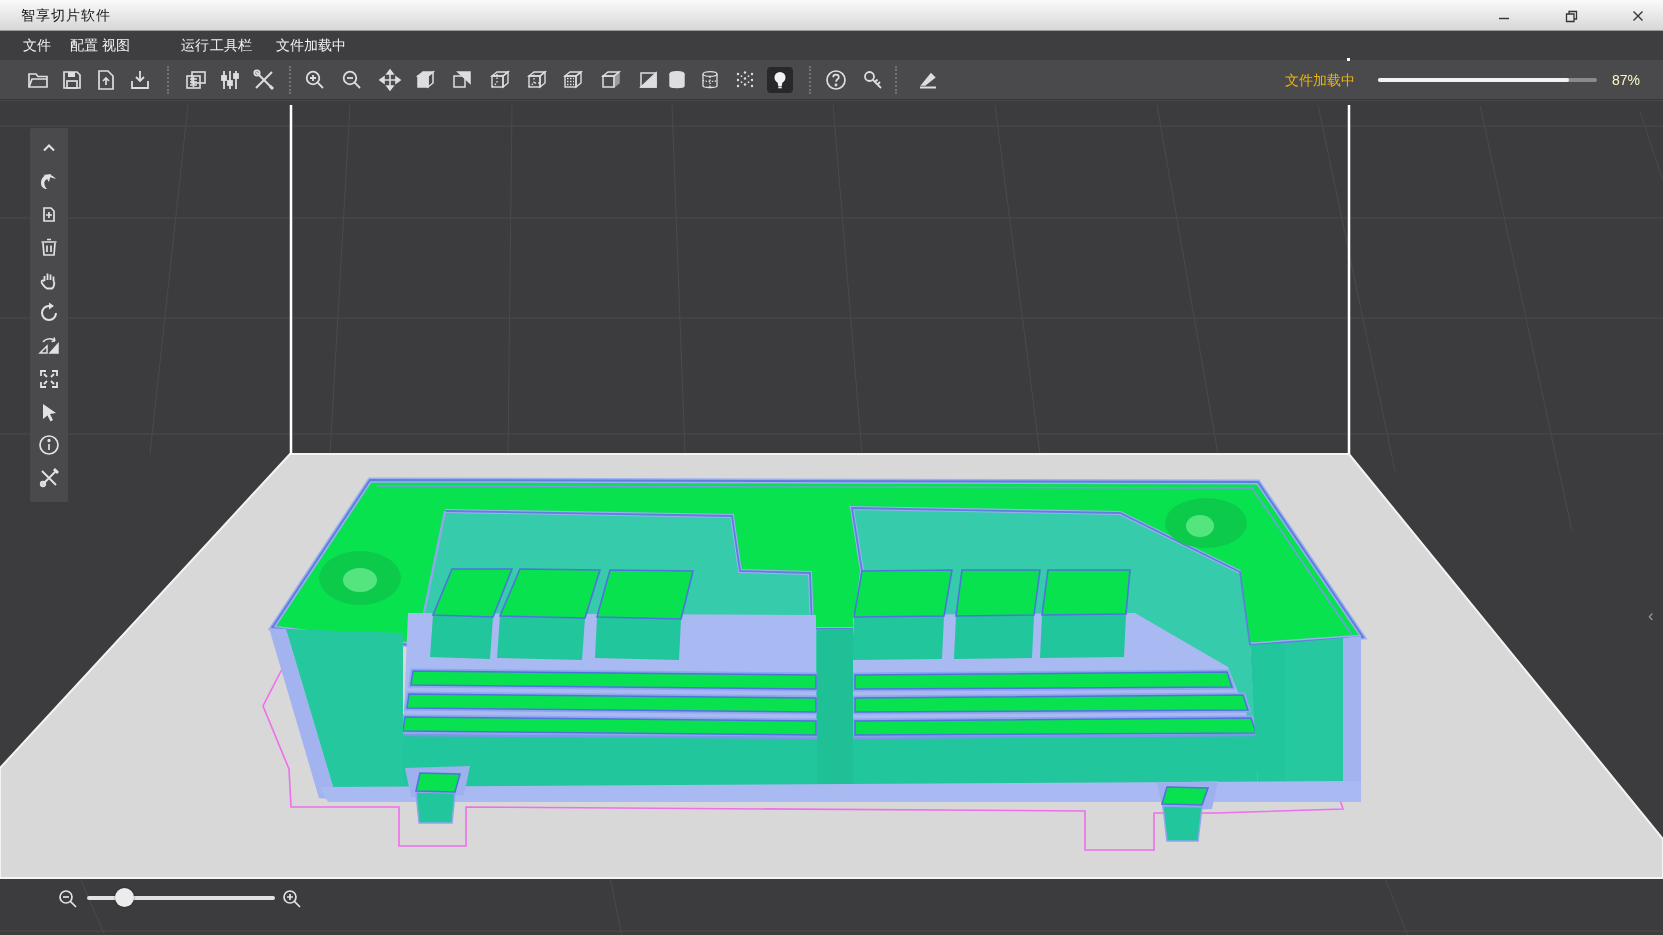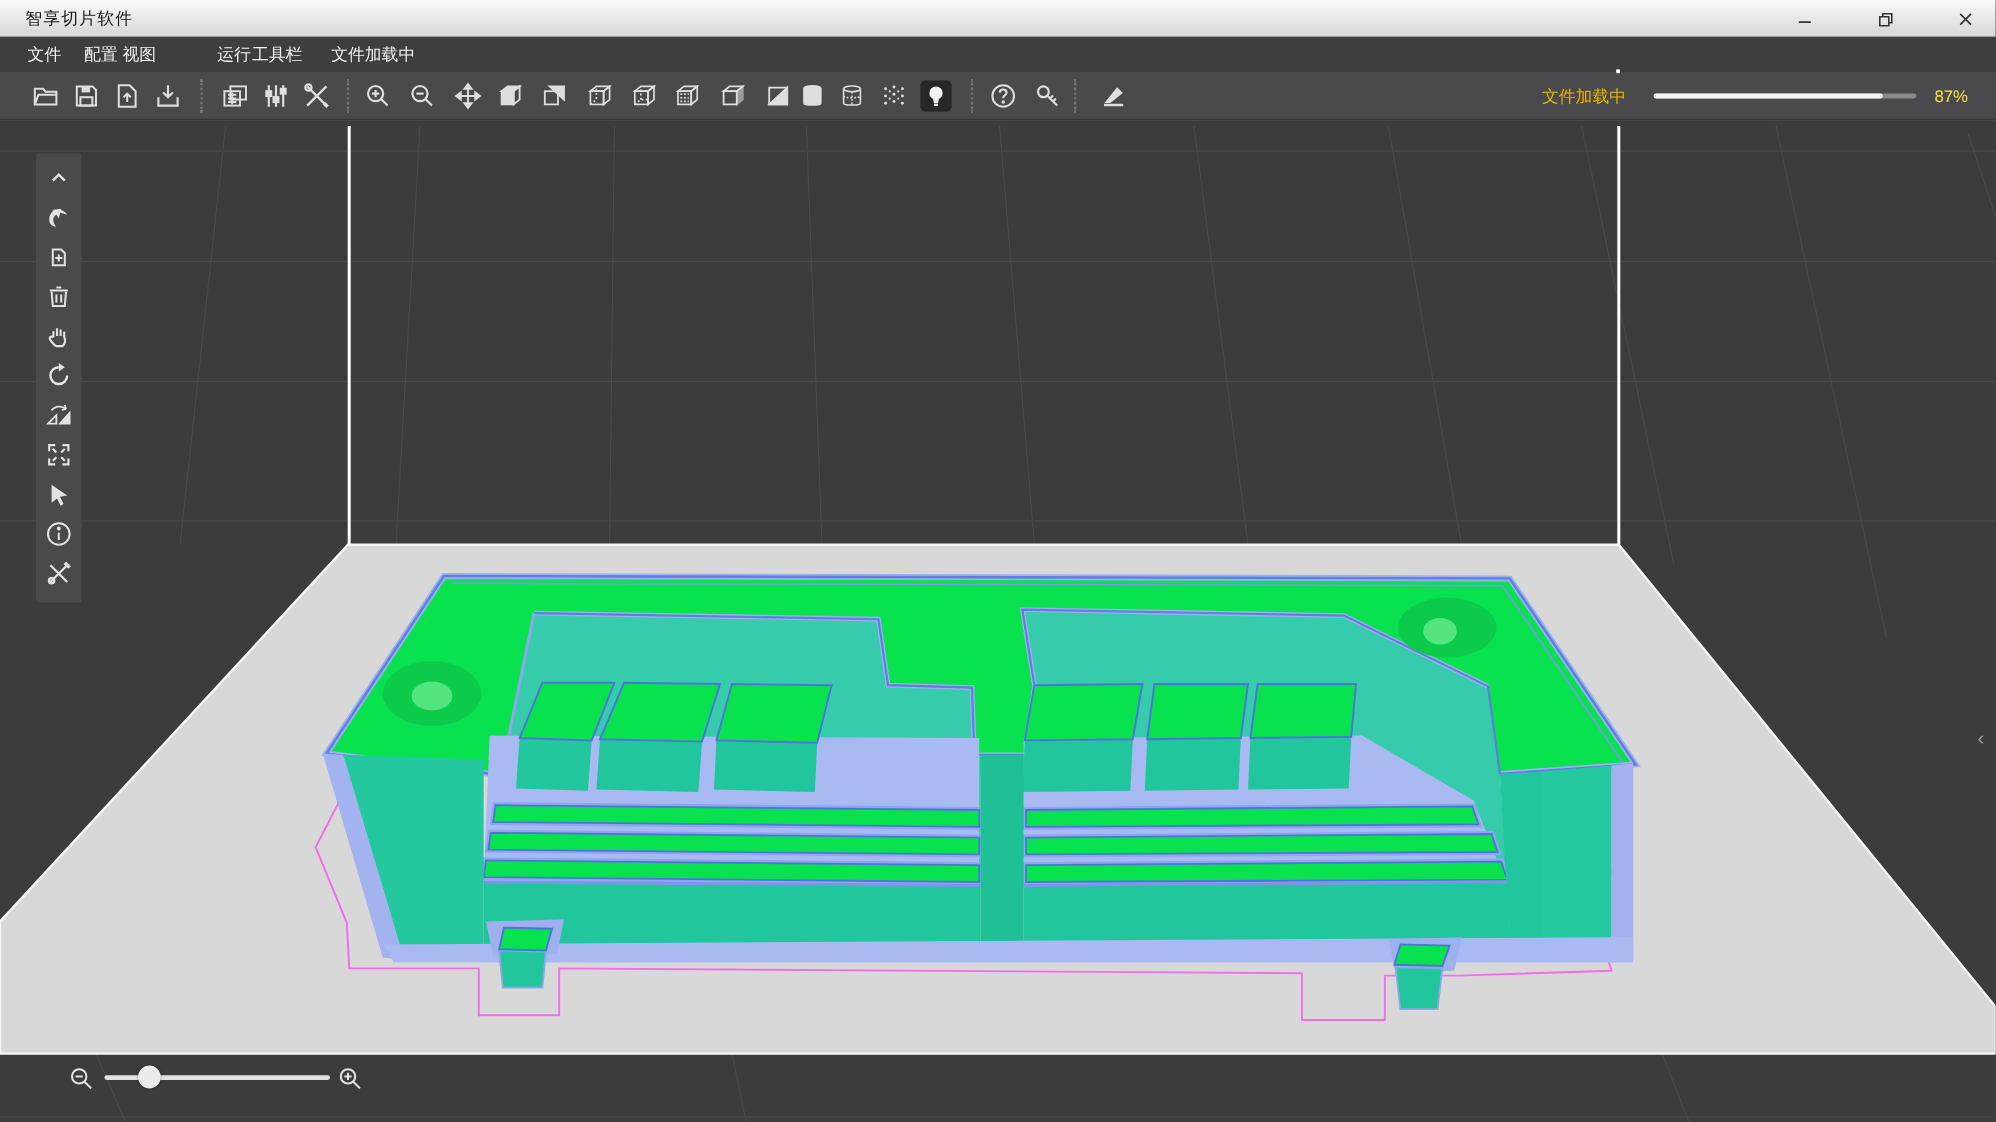--- a/index.html
+++ b/index.html
@@ -11,21 +11,21 @@
   .menubar{position:absolute;left:0;top:31px;width:1663px;height:29px;background:#3E3E41;}
   .menu-item{position:absolute;top:0;height:29px;line-height:29px;font-size:14px;color:#F2F2F2;padding:0 2px;}
   .toolbar{position:absolute;left:0;top:60px;width:1663px;height:40px;background:#4A4A4D;border-bottom:1px solid #343437;box-sizing:border-box;}
   .tb-icon{position:absolute;top:7px;width:26px;height:26px;display:flex;align-items:center;justify-content:center;border-radius:4px;}
   .tb-icon.active{background:#28282B;}
   .tb-sep{position:absolute;top:6px;height:28px;width:0;border-left:2px dotted #737376;}
   .tick{position:absolute;width:3px;height:3px;background:#fff;}
   .progress-label{position:absolute;top:0;height:40px;line-height:40px;font-size:14px;color:#eab308;}
   .progress-track{position:absolute;top:18px;height:4px;background:#8A8A8E;border-radius:2px;}
   .progress-fill{height:4px;background:#F2F2F2;border-radius:2px;}
-  .progress-pct{position:absolute;top:0;height:40px;line-height:40px;font-size:14px;color:#fde047;}
+  .progress-pct{position:absolute;top:0;height:40px;line-height:40px;font-size:14px;color:#fef9c3;}
   .viewport{position:absolute;left:0;top:100px;width:1663px;height:835px;background:#3C3C3F;border-top:1px solid #49494C;box-sizing:border-box;}
   .left-tools{position:absolute;left:30px;top:128px;width:38px;background:#4A4A4D;border-radius:2px;
     display:flex;flex-direction:column;align-items:center;padding:3px 0 8px 0;z-index:5;}
   .lt-icon{width:26px;height:26px;margin:3.5px 0;display:flex;align-items:center;justify-content:center;}
   .zoombar{position:absolute;left:0;top:880px;width:360px;height:40px;z-index:6;}
   .zb-icon{position:absolute;top:6px;width:26px;height:26px;display:flex;align-items:center;justify-content:center;}
   .zb-track{position:absolute;left:87px;top:16px;width:188px;height:4px;background:#E2E2E2;border-radius:2px;}
   .zb-handle{position:absolute;left:115px;top:8px;width:19px;height:19px;border-radius:50%;background:#ECECEC;box-shadow:0 0 2px rgba(0,0,0,.5);}
   .right-chevron{position:absolute;left:1648px;top:505px;color:#9B9B9E;font-size:17px;z-index:5;}
   svg.icon{display:block}

